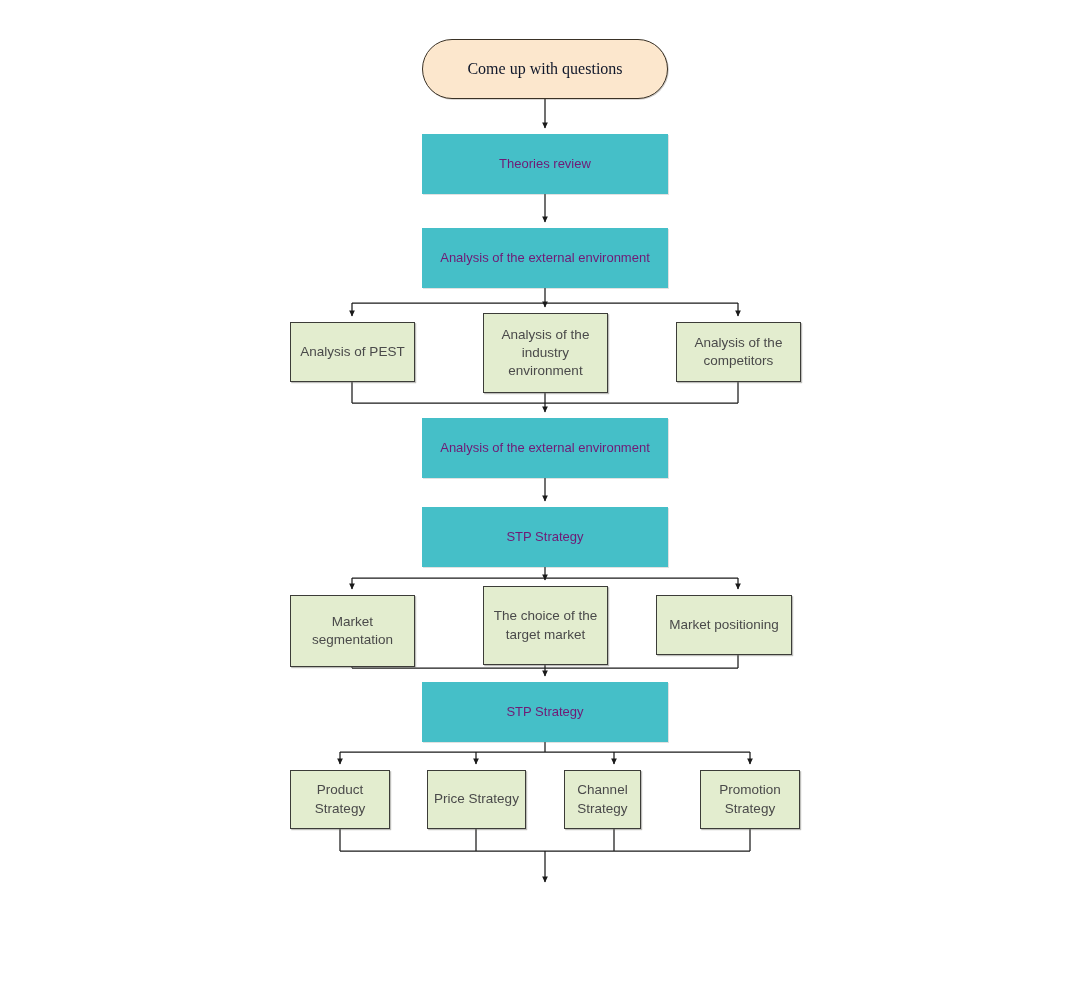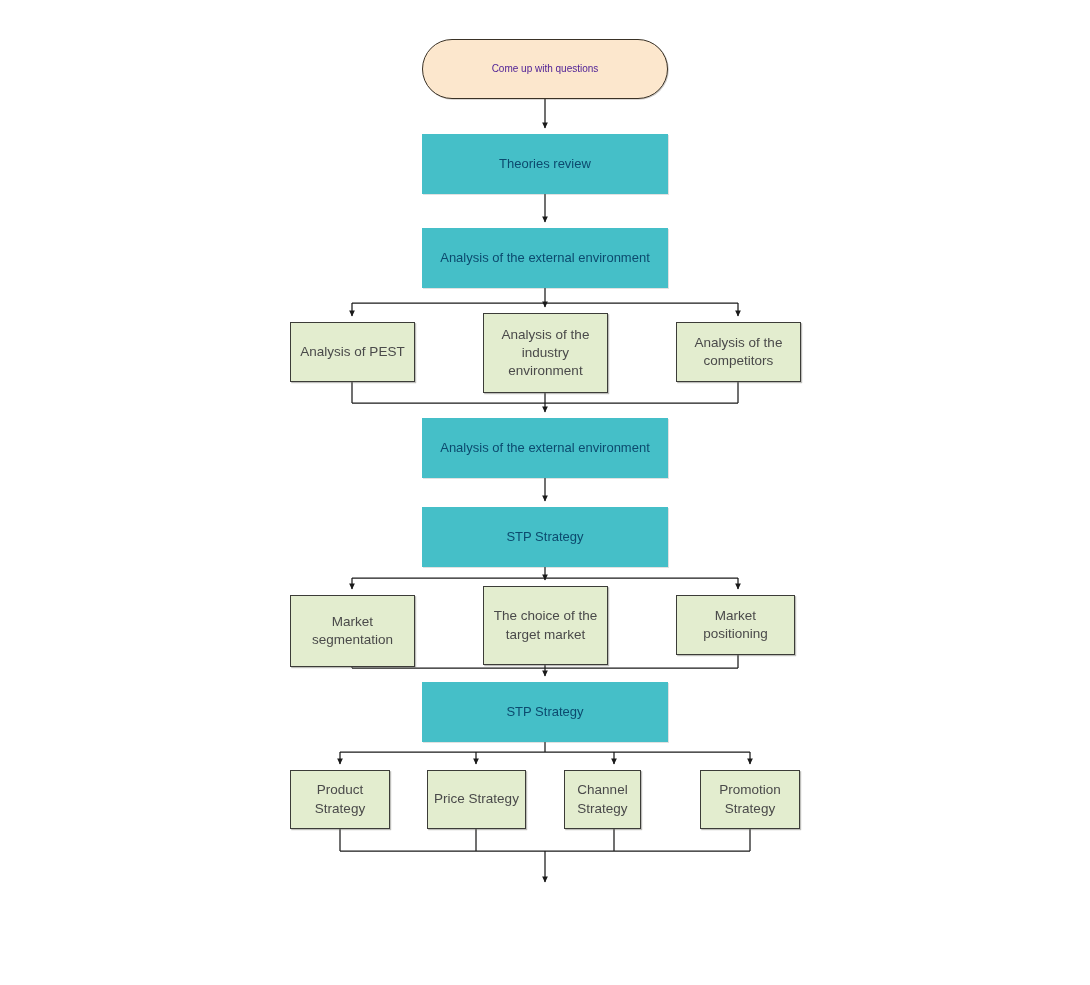--- a/index.html
+++ b/index.html
@@ -33,28 +33,29 @@
     align-items: center;
     justify-content: center;
     text-align: center;
     line-height: 1.35;
     padding: 2px 6px;
   }
   .node-terminator {
     background: #fce7cd;
     border: 1.6px solid #3a3226;
     border-radius: 31px;
-    color: #4c1d95;
-    font-size: 10px;
+    color: #0f172a;
+    font-size: 16px;
     box-shadow: 0.8px 0.8px 0 rgba(90,80,70,0.30);
+    font-family: Liberation Serif, serif;
   }
   .node-process {
     background: #45bfc8;
     border: none;
-    color: #0c4a6e;
+    color: #701a75;
     font-size: 13px;
     box-shadow: 1px 1px 0 rgba(120,120,120,0.22);
   }
   .node-sub {
     background: #e3edcf;
     border: 1.6px solid #3c3c38;
     color: #4a4a4a;
     font-size: 13.5px;
     box-shadow: 1.2px 1.2px 0 rgba(110,110,105,0.45);
   }
@@ -158,21 +159,21 @@
   <div class="node node-sub" style="left:290px; top:595px; width:125px; height:72px;">
     <span class="node-label">Market
 segmentation</span>
   </div>
 
   <div class="node node-sub" style="left:483px; top:586px; width:125px; height:79px;">
     <span class="node-label">The choice of the
 target market</span>
   </div>
 
-  <div class="node node-sub" style="left:676px; top:595px; width:119px; height:60px;">
+  <div class="node node-sub" style="left:656px; top:595px; width:136px; height:60px;">
     <span class="node-label">Market positioning</span>
   </div>
 
   <div class="node node-process" style="left:422px; top:682px; width:246px; height:60px;">
     <span class="node-label">STP Strategy</span>
   </div>
 
   <div class="node node-sub" style="left:290px; top:770px; width:100px; height:59px;align-items:center;">
     <span class="node-label">Product
 Strategy</span>

